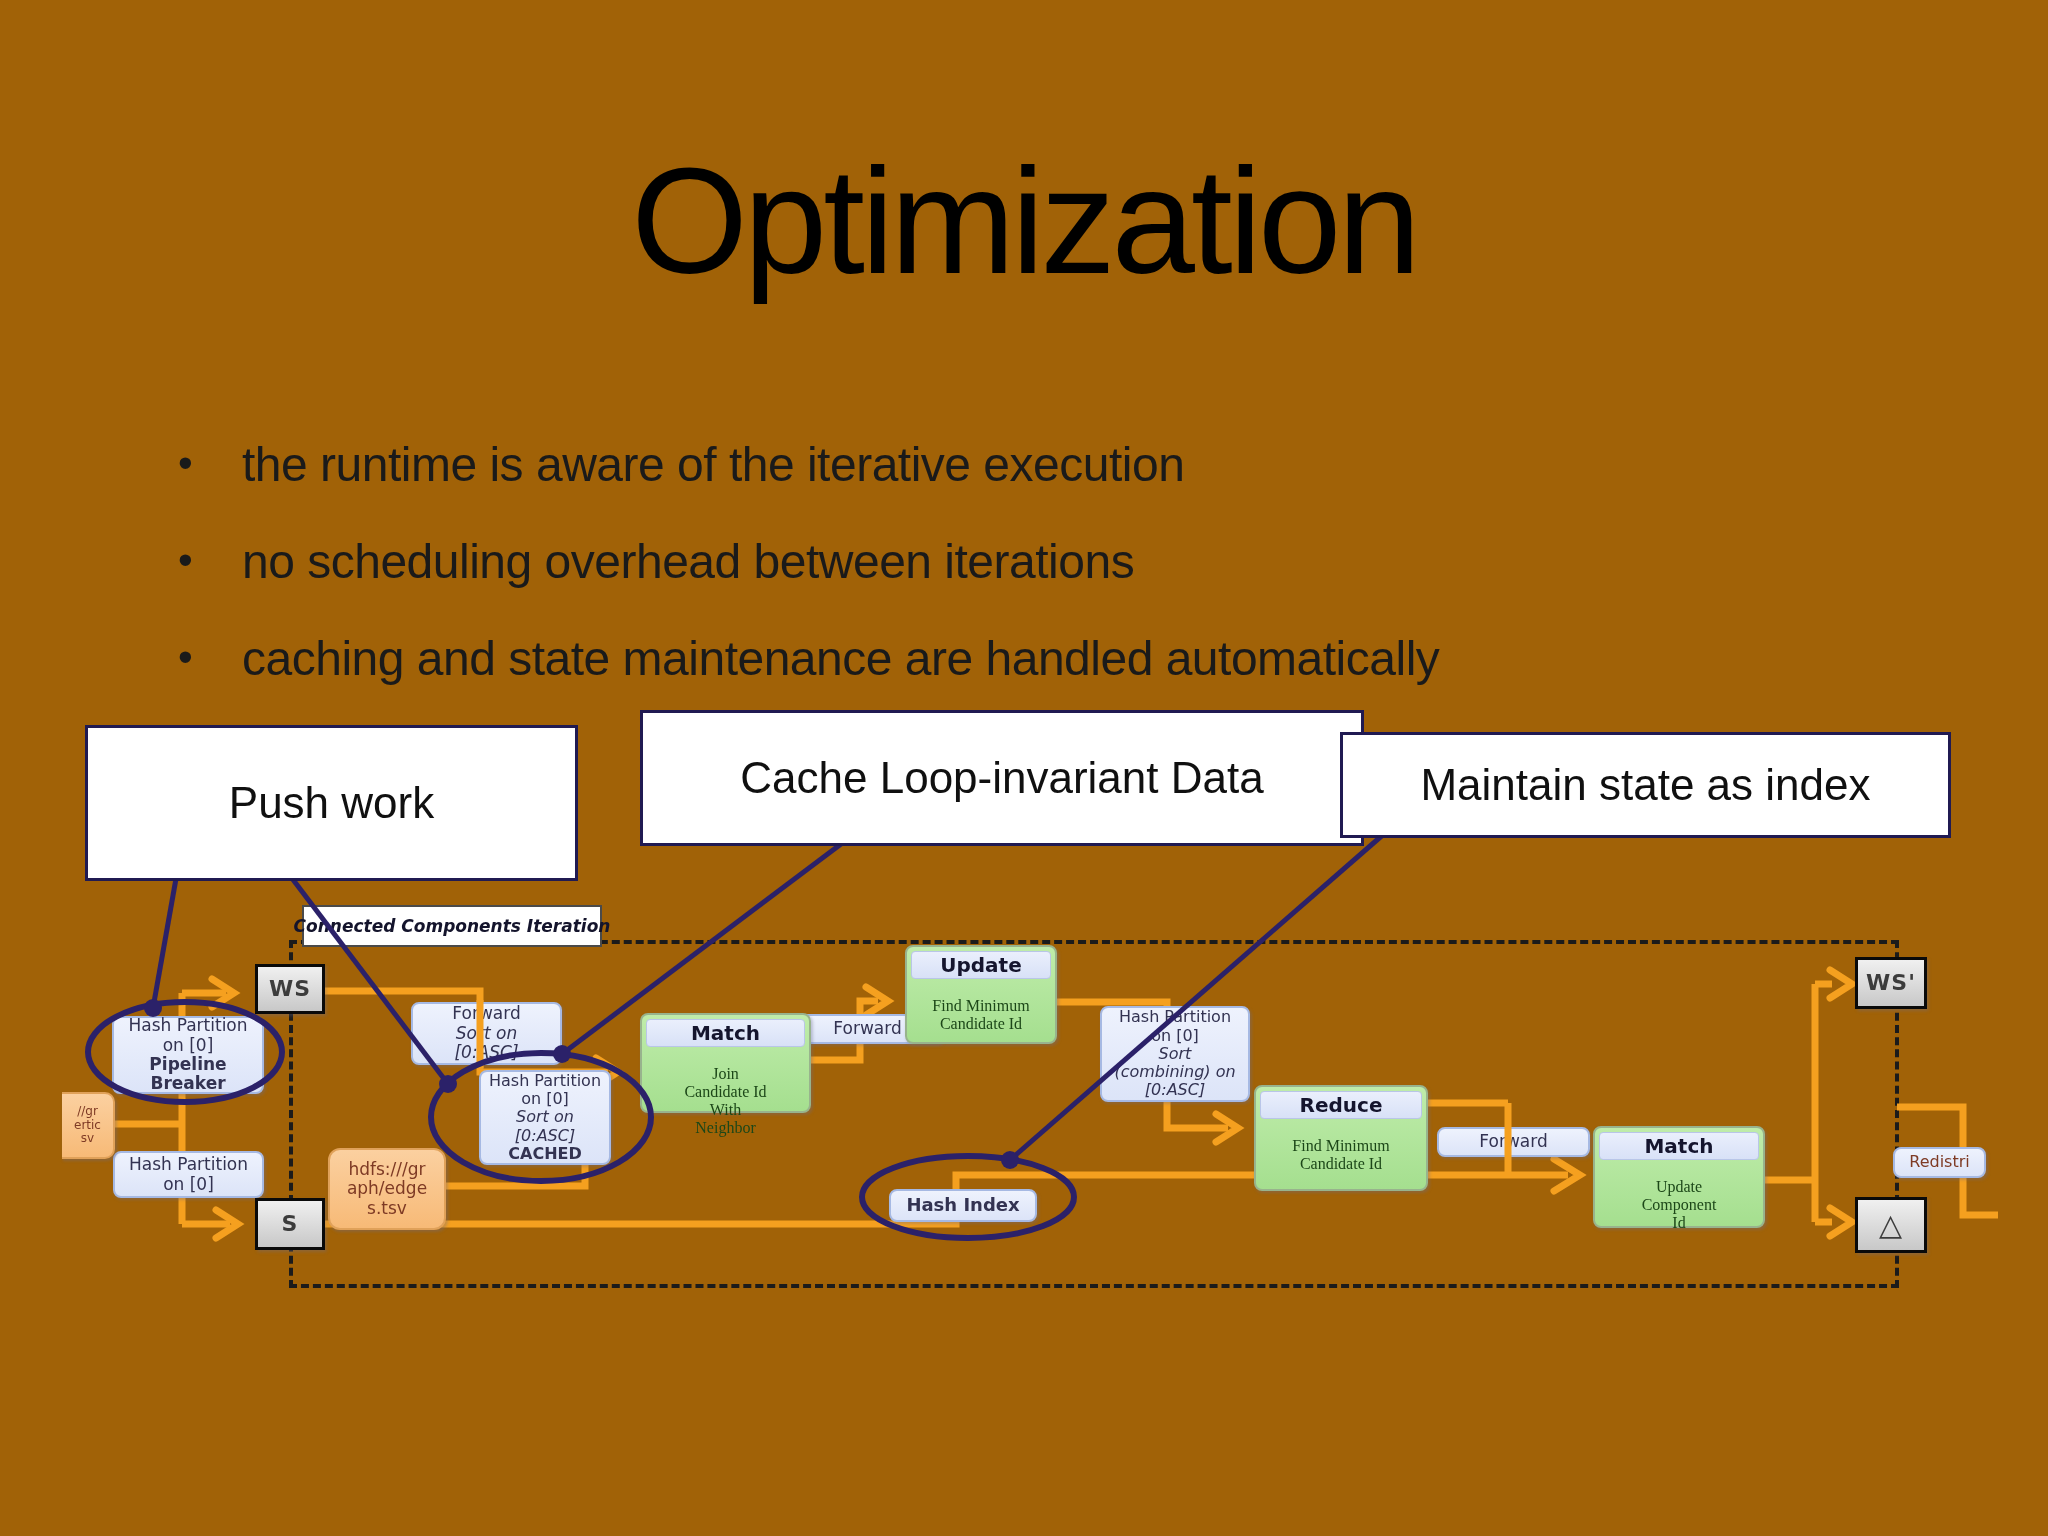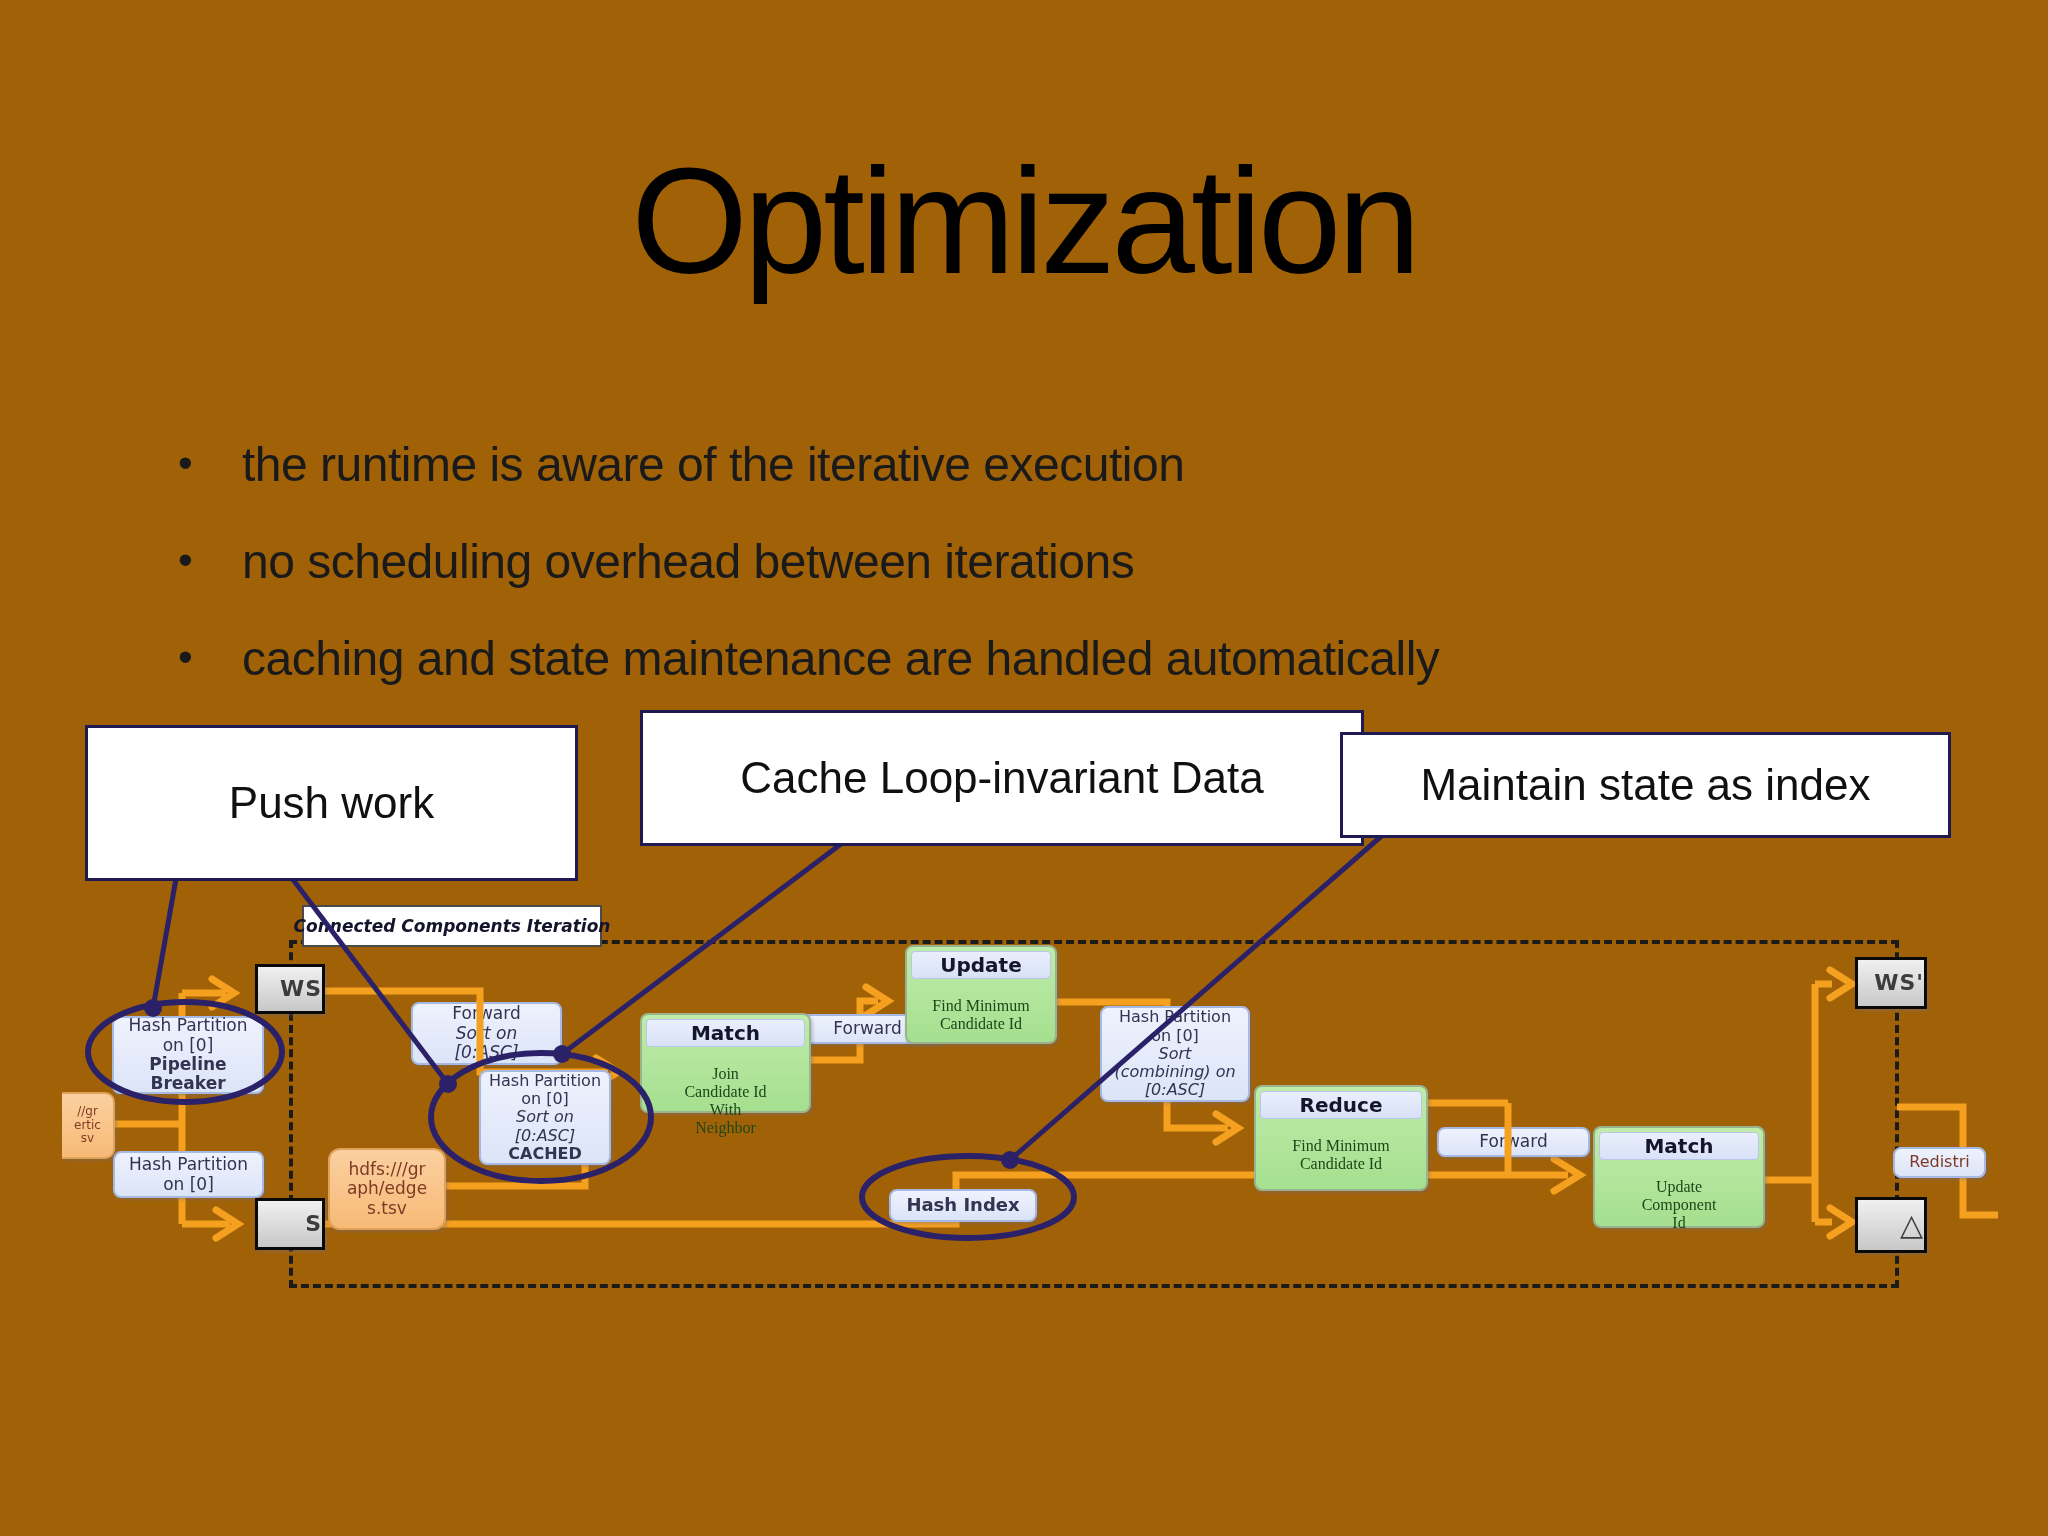--- a/index.html
+++ b/index.html
@@ -33,21 +33,21 @@
       border-radius:8px;z-index:3;box-shadow:1.5px 2px 3px rgba(110,110,140,.35);}
   .nb{background:linear-gradient(#EEF2FD,#DCE4F8);border:2px solid #A6B9E3;color:#333352;font-size:17px;}
   .ng{background:linear-gradient(#BFECAA,#A5DF8F);border:2px solid #98B38D;justify-content:flex-start;
       padding:4px 4px 2px;}
   .ngh{background:linear-gradient(#EAEFFC,#D8E1F7);border:1px solid #B9C6E8;border-radius:4px;
        font-weight:bold;color:#15152E;font-size:20px;line-height:1.3;}
   .ngb{color:#1C4718;font-size:16px;line-height:1.12;padding-top:18px;font-family:Liberation Serif, serif;}
   .no{background:linear-gradient(#FBD0A0,#F7BA77);border:2px solid #E0A159;color:#7E3A24;
       font-size:17px;border-radius:12px;}
   .gb{background:linear-gradient(#F0F0F0,#C8C8C8);border:3px solid #0a0a0a;color:#3c3c3c;
-      font-weight:bold;font-size:22px;border-radius:0;letter-spacing:1px;text-align:right;}
+      font-weight:bold;font-size:22px;border-radius:0;letter-spacing:1px;}
   .i{font-style:italic;}
   .b{font-weight:bold;}
 </style>
 </head>
 <body>
 
 <div id="slide">
 
   <div id="title">Optimization</div>
 

